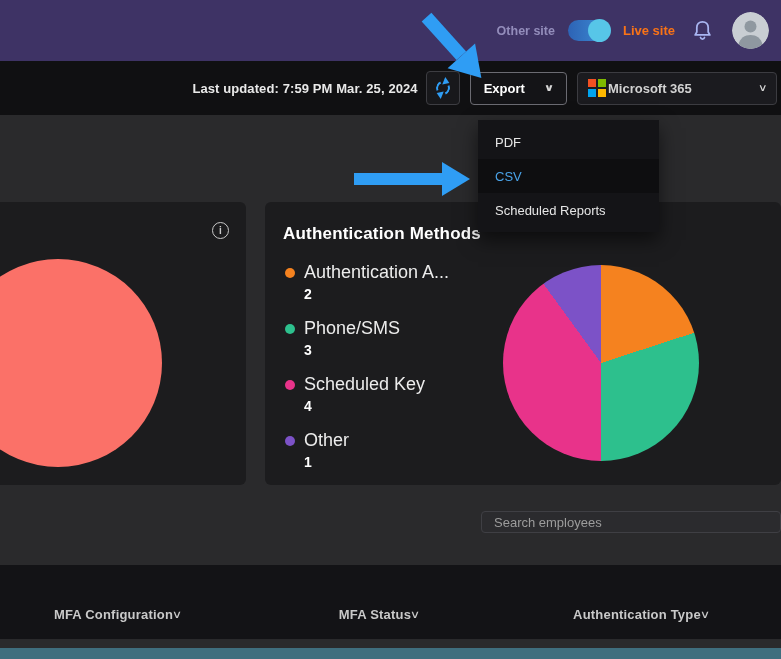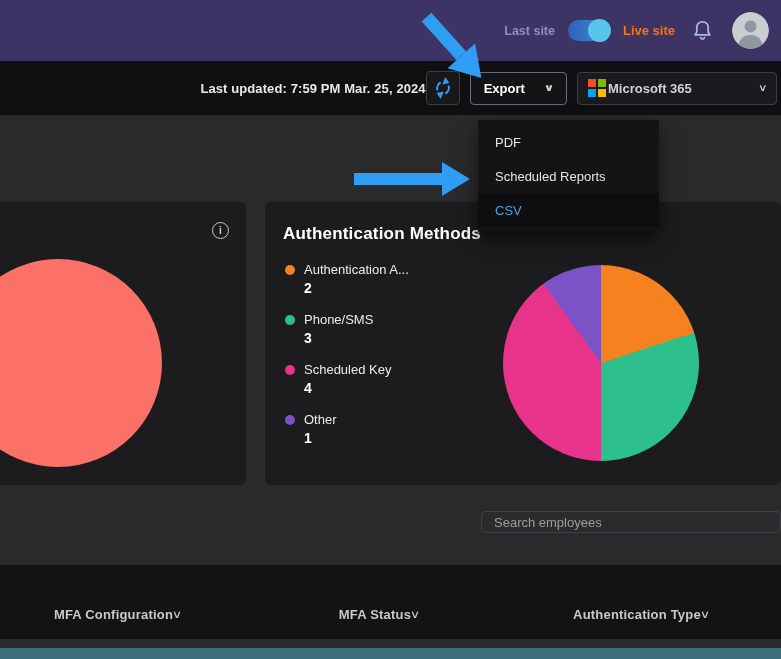--- a/index.html
+++ b/index.html
@@ -14,21 +14,21 @@
     display:flex;align-items:center;justify-content:flex-end;gap:13px;padding-right:12px;box-sizing:border-box;z-index:5}
   .test-site{font-size:12.5px;color:#938dbb;font-weight:600}
   .live-site{font-size:13px;color:#f97316;font-weight:700;margin-right:4px}
   .toggle{width:42px;height:21px;border-radius:11px;background:linear-gradient(90deg,#2d63b5,#3f8fd6);position:relative;cursor:pointer;flex:none}
   .toggle-knob{position:absolute;right:-1px;top:-1px;width:23px;height:23px;border-radius:50%;background:#57c6e8}
   .bell-wrap{display:flex;align-items:center;cursor:pointer;margin-right:6px}
   .avatar{width:37px;height:37px;border-radius:50%;overflow:hidden;cursor:pointer;flex:none}
   
   .toolbar{position:absolute;left:0;top:61px;width:100%;height:54px;background:var(--toolbar-black,#101012);
     display:flex;align-items:center;justify-content:flex-end;padding-right:4px;box-sizing:border-box;z-index:5}
-  .last-updated{font-size:13px;font-weight:600;color:#e9e9e9;letter-spacing:.1px}
+  .last-updated{font-size:13px;font-weight:600;color:#e9e9e9;margin-right:8px;letter-spacing:.1px}
   .refresh-button{width:34px;height:34px;background:#18181b;border:1px solid #3d3d42;border-radius:4px;
     display:flex;align-items:center;justify-content:center;margin-right:10px;cursor:pointer;padding:0}
   .refresh-glyph{width:14px;height:14px;border:2.5px solid var(--accent-blue,#2f9df4);border-radius:50%;
     border-top-color:transparent;border-bottom-color:transparent;position:relative;transform:rotate(22deg);box-sizing:border-box}
   .refresh-glyph::before{content:"";position:absolute;top:-6px;right:-3px;border:4px solid transparent;border-left:6px solid var(--accent-blue,#2f9df4)}
   .refresh-glyph::after{content:"";position:absolute;bottom:-6px;left:-3px;border:4px solid transparent;border-right:6px solid var(--accent-blue,#2f9df4)}
   .export-button{height:33px;padding:0 13px;background:#141417;border:1px solid #6b6b72;border-radius:4px;
     display:flex;align-items:center;gap:20px;color:#fff;font-size:13px;font-weight:700;margin-right:10px;cursor:pointer;font-family:inherit}
   .chev{font-size:10px;color:#d8d8d8;line-height:1;transform:scaleX(1.3)}
   .tenant-select{width:200px;height:33px;background:#1b1b1f;border:1px solid #3c3c41;border-radius:4px;
@@ -47,21 +47,21 @@
   .left-card{position:absolute;left:-20px;top:202px;width:266px;height:283px;background:var(--card-bg,#1c1c1e);border-radius:6px;overflow:hidden}
   .left-pie{position:absolute;left:-26px;top:57px;width:208px;height:208px;border-radius:50%}
   .info-icon{position:absolute;right:17px;top:20px;width:15px;height:15px;border:1.5px solid #c9c9c9;border-radius:50%;
     color:#c9c9c9;font-size:10px;font-weight:700;display:flex;align-items:center;justify-content:center;cursor:pointer;font-style:normal}
   .right-card{position:absolute;left:265px;top:202px;width:516px;height:283px;background:var(--card-bg,#1c1c1e);border-radius:6px}
   .card-title{position:absolute;left:18px;top:22px;font-size:17px;font-weight:700;color:#fff;letter-spacing:.2px}
   .legend{position:absolute;left:20px;top:60px}
   .legend-item{margin-bottom:16px}
   .legend-row{display:flex;align-items:center;gap:9px}
   .dot{width:10px;height:10px;border-radius:50%;flex:none}
-  .legend-label{font-size:13px;color:#ececec}
+  .legend-label{font-size:18px;color:#ececec}
   .legend-value{margin-left:19px;margin-top:3px;font-size:14px;font-weight:700;color:#fff}
   .main-pie{position:absolute;left:238px;top:63px;width:196px;height:196px;border-radius:50%}
   
   .search-input{position:absolute;left:481px;top:511px;width:300px;height:22px;background:#2b2b2e;border:1px solid #3f3f44;
     border-radius:4px;color:#ddd;font-size:13px;padding:0 12px;box-sizing:border-box;font-family:inherit;outline:none}
   .search-input::placeholder{color:#9c9c9c}
   
   .table-header{position:absolute;left:0;top:565px;width:100%;height:74px;background:var(--table-header-bg,#131316)}
   .th{position:absolute;top:12px;height:100%;display:flex;align-items:center;justify-content:center;cursor:pointer}
   .th-label{font-size:13px;font-weight:700;color:#c9c9c9;letter-spacing:.2px}
@@ -72,21 +72,21 @@
   .annotation{position:absolute;z-index:50;pointer-events:none}
   #arrow-export{left:405px;top:2px}
   #arrow-csv{left:352px;top:160px}
 </style>
 </head>
 <body>
 
 <div class="screen">
 
   <header class="topbar">
-    <span class="test-site">Last site</span>
+    <span class="test-site">Other site</span>
     <div class="toggle">
       <div class="toggle-knob"></div>
     </div>
     <span class="live-site">Live site</span>
     <span class="bell-wrap">
       <svg width="21" height="23" viewBox="0 0 24 26" fill="none" stroke="#a9b6f2" stroke-width="2" stroke-linejoin="round" stroke-linecap="round">
         <path d="M12 3c-3.9 0-6.5 2.8-6.5 6.5v5.2L3.6 18h16.8l-1.9-3.3V9.5C18.5 5.8 15.9 3 12 3z"></path>
         <path d="M9.7 21a2.4 2.4 0 0 0 4.6 0"></path>
       </svg>
     </span>
@@ -115,22 +115,22 @@
           <i class="s3"></i>
           <i class="s4"></i>
         </span>
       <span class="tenant-label">Microsoft 365</span>
       <span class="chev">∨</span>
     </div>
   </div>
 
   <div class="export-menu">
     <div class="menu-item">PDF</div>
+    <div class="menu-item active">CSV</div>
     <div class="menu-item">Scheduled Reports</div>
-    <div class="menu-item active">CSV</div>
   </div>
 
   <div class="left-card">
     <div class="left-pie" style="background: conic-gradient(rgb(251, 113, 104) 0deg, rgb(251, 113, 104) 360deg);"></div>
     <div class="info-icon">
       <span>i</span>
     </div>
   </div>
 
   <div class="right-card">

